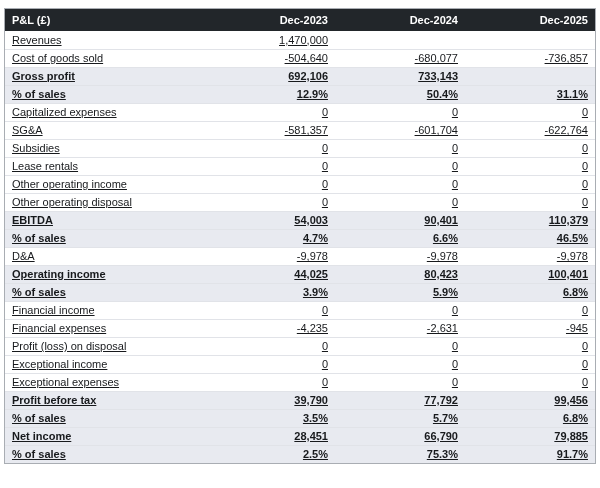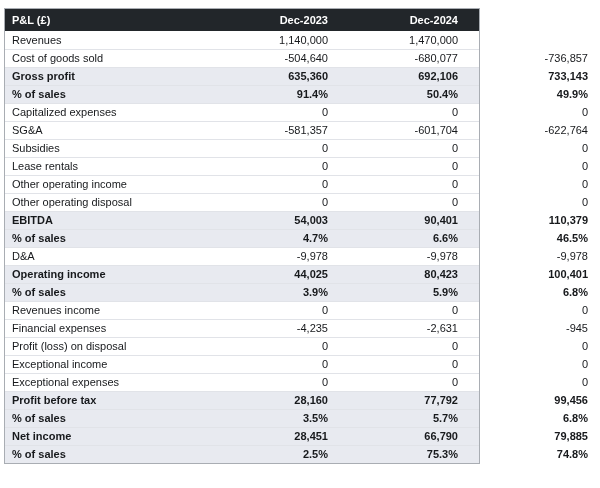--- a/index.html
+++ b/index.html
@@ -15,21 +15,21 @@
     position: relative;
     width: 600px;
     height: 488px;
     background: #ffffff;
     overflow: hidden;
   }
   .pnl-table {
     position: absolute;
     left: 4px;
     top: 8px;
-    width: 476px;
+    width: 592px;
     box-sizing: border-box;
     border: 1px solid var(--outer-border, #a9adb3);
     background: #ffffff;
   }
   .row {
     display: grid;
     grid-template-columns: 200px 130px 130px 130px;
     height: 18px;
     align-items: center;
     box-sizing: border-box;
@@ -37,20 +37,21 @@
     color: var(--row-text, #17191c);
   }
   .row.header {
     height: 22px;
     background: var(--header-bg, #22262a);
     color: var(--header-text, #ffffff);
     font-weight: bold;
   }
   #rows-container .row {
     border-top: 1px solid var(--row-border, #e1e3e8);
+    text-decoration: underline;
   }
   #rows-container .row:first-child {
     border-top: none;
   }
   .row.summary {
     background: var(--summary-bg, #e8eaf0);
     font-weight: bold;
   }
   .cell {
     overflow: hidden;
@@ -72,43 +73,41 @@
   <div class="pnl-table">
     <div class="row header">
       <div class="cell label">P&amp;L (£)</div>
       <div class="cell num">Dec-2023</div>
       <div class="cell num">Dec-2024</div>
       <div class="cell num">Dec-2025</div>
     </div>
     <div id="rows-container">
   <div class="row">
     <div class="cell label">Revenues</div>
-    <div class="cell num">1,140,000</div>
     <div class="cell num">1,470,000</div>
   </div>
 
   <div class="row">
     <div class="cell label">Cost of goods sold</div>
     <div class="cell num">-504,640</div>
     <div class="cell num">-680,077</div>
     <div class="cell num">-736,857</div>
   </div>
 
   <div class="row summary">
     <div class="cell label">Gross profit</div>
-    <div class="cell num">635,360</div>
     <div class="cell num">692,106</div>
     <div class="cell num">733,143</div>
   </div>
 
   <div class="row summary">
     <div class="cell label">% of sales</div>
-    <div class="cell num">91.4%</div>
+    <div class="cell num">12.9%</div>
     <div class="cell num">50.4%</div>
-    <div class="cell num">49.9%</div>
+    <div class="cell num">31.1%</div>
   </div>
 
   <div class="row">
     <div class="cell label">Capitalized expenses</div>
     <div class="cell num">0</div>
     <div class="cell num">0</div>
     <div class="cell num">0</div>
   </div>
 
   <div class="row">
@@ -175,21 +174,21 @@
   </div>
 
   <div class="row summary">
     <div class="cell label">% of sales</div>
     <div class="cell num">3.9%</div>
     <div class="cell num">5.9%</div>
     <div class="cell num">6.8%</div>
   </div>
 
   <div class="row">
-    <div class="cell label">Revenues income</div>
+    <div class="cell label">Financial income</div>
     <div class="cell num">0</div>
     <div class="cell num">0</div>
     <div class="cell num">0</div>
   </div>
 
   <div class="row">
     <div class="cell label">Financial expenses</div>
     <div class="cell num">-4,235</div>
     <div class="cell num">-2,631</div>
     <div class="cell num">-945</div>
@@ -211,21 +210,21 @@
 
   <div class="row">
     <div class="cell label">Exceptional expenses</div>
     <div class="cell num">0</div>
     <div class="cell num">0</div>
     <div class="cell num">0</div>
   </div>
 
   <div class="row summary">
     <div class="cell label">Profit before tax</div>
-    <div class="cell num">28,160</div>
+    <div class="cell num">39,790</div>
     <div class="cell num">77,792</div>
     <div class="cell num">99,456</div>
   </div>
 
   <div class="row summary">
     <div class="cell label">% of sales</div>
     <div class="cell num">3.5%</div>
     <div class="cell num">5.7%</div>
     <div class="cell num">6.8%</div>
   </div>
@@ -235,17 +234,17 @@
     <div class="cell label">Net income</div>
     <div class="cell num">28,451</div>
     <div class="cell num">66,790</div>
     <div class="cell num">79,885</div>
   </div>
 
   <div class="row summary">
     <div class="cell label">% of sales</div>
     <div class="cell num">2.5%</div>
     <div class="cell num">75.3%</div>
-    <div class="cell num">74.8%</div>
+    <div class="cell num">91.7%</div>
   </div>
 </div>
   </div>
 </div>
 
 </body></html>

